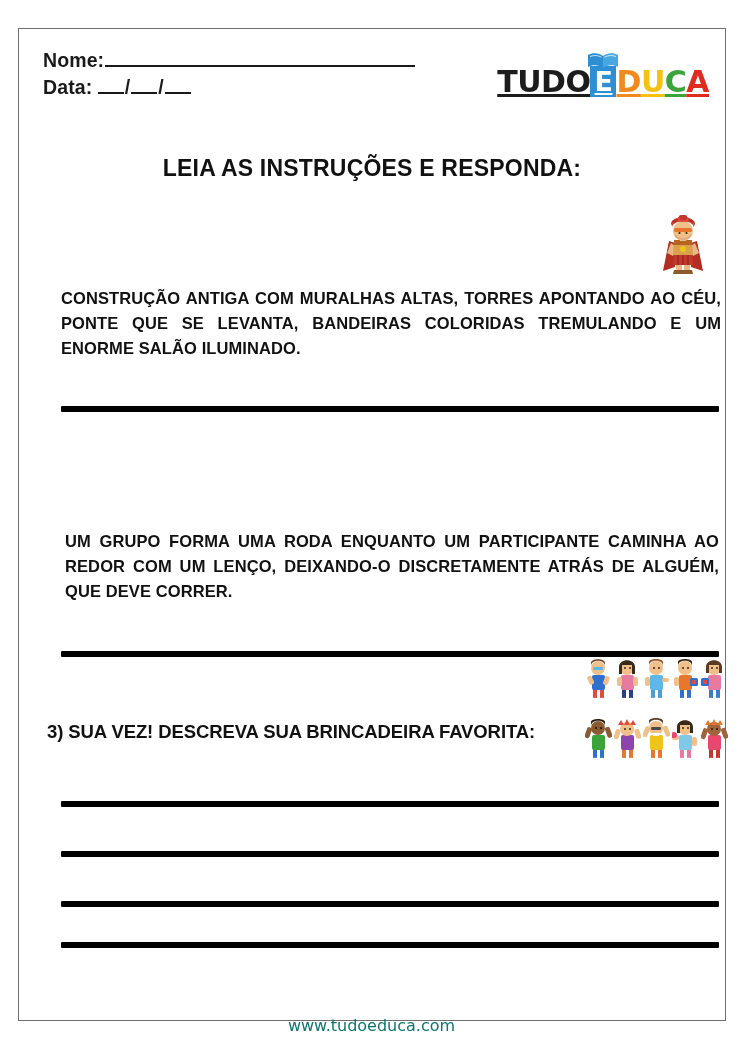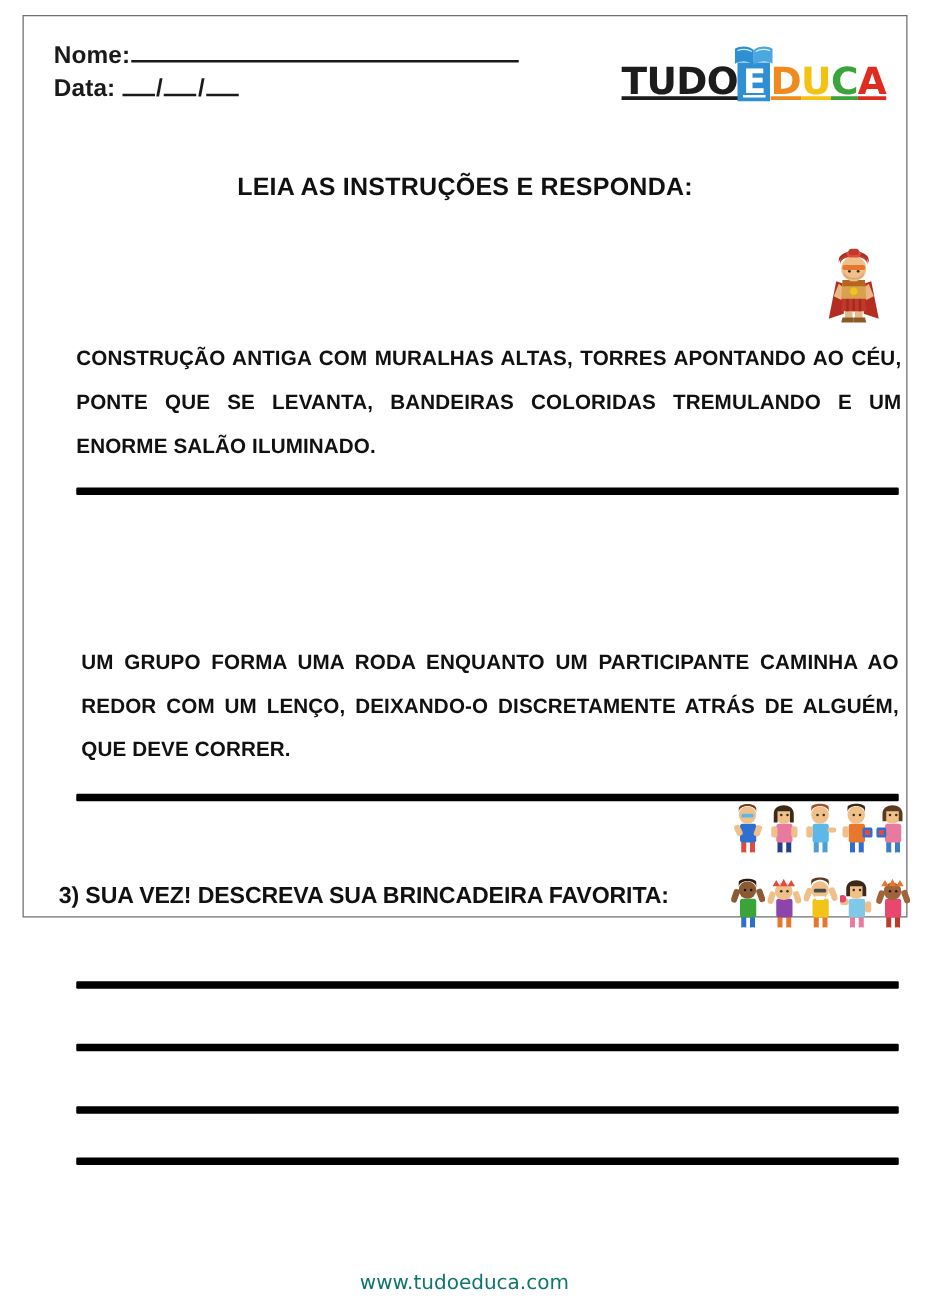--- a/index.html
+++ b/index.html
@@ -13,23 +13,23 @@
     height: 1050px;
     position: relative;
     font-family: "Liberation Sans", sans-serif;
     overflow: hidden;
   }
 
   
   .page-frame {
     position: absolute;
     left: 18px;
-    top: 12px;
+    top: 28px;
     width: 708px;
-    height: 722px;
+    height: 993px;
     border: 1.5px solid #6f6f6f;
     box-sizing: border-box;
     background: #fff;
   }
 
   .page-inner {
     position: absolute;
     left: 0; top: 0; right: 0; bottom: 0;
   }
 
@@ -114,21 +114,21 @@
   .l-c { color: #3aa33a; }
   .l-a { color: #e02b20; }
 
   
   .main-title {
     position: absolute;
     left: 0;
     top: 126px;
     width: 100%;
     text-align: center;
-    font-size: 20px;
+    font-size: 23px;
     font-weight: bold;
     color: #111;
     letter-spacing: 0.2px;
   }
 
   .q-heading {
     position: absolute;
     font-size: 18.5px;
     font-weight: bold;
     color: #111;
@@ -140,21 +140,21 @@
   .q3-heading { left: 28px; top: 692px; }
 
   
   .q-body {
     position: absolute;
     font-size: 16.5px;
     font-weight: bold;
     color: #111;
     text-align: justify;
     text-align-last: left;
-    line-height: 35px;
+    line-height: 25px;
     letter-spacing: 0.1px;
   }
   .q1-body { left: 42px; top: 257px; width: 660px; }
   .q2-body { left: 46px; top: 500px; width: 654px; }
 
   
   .answer-line {
     position: absolute;
     left: 42px;
     width: 658px;

